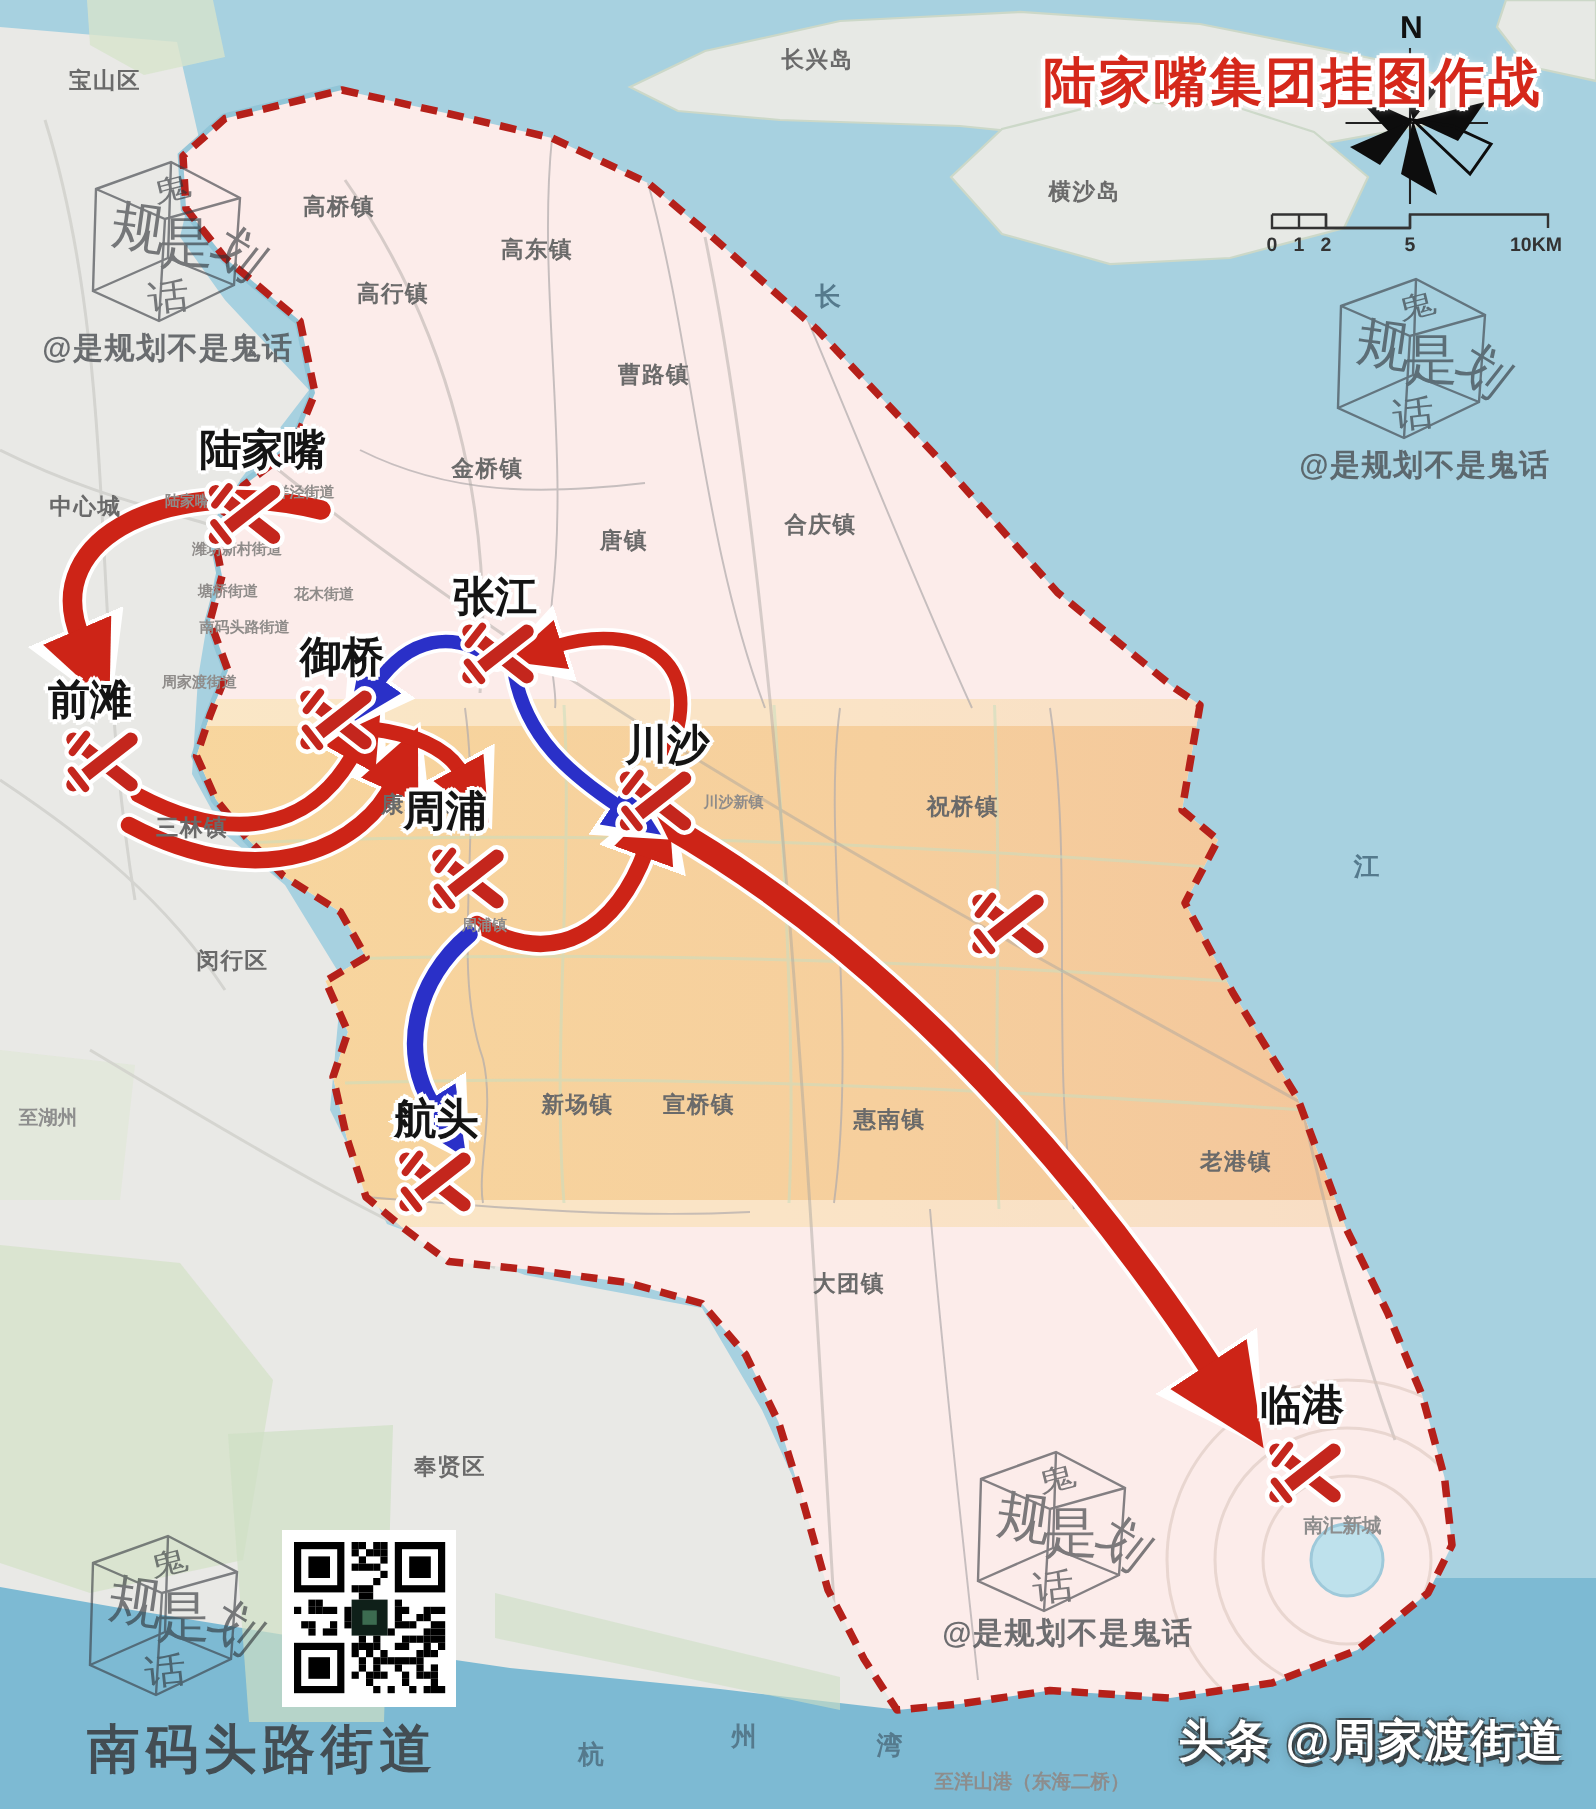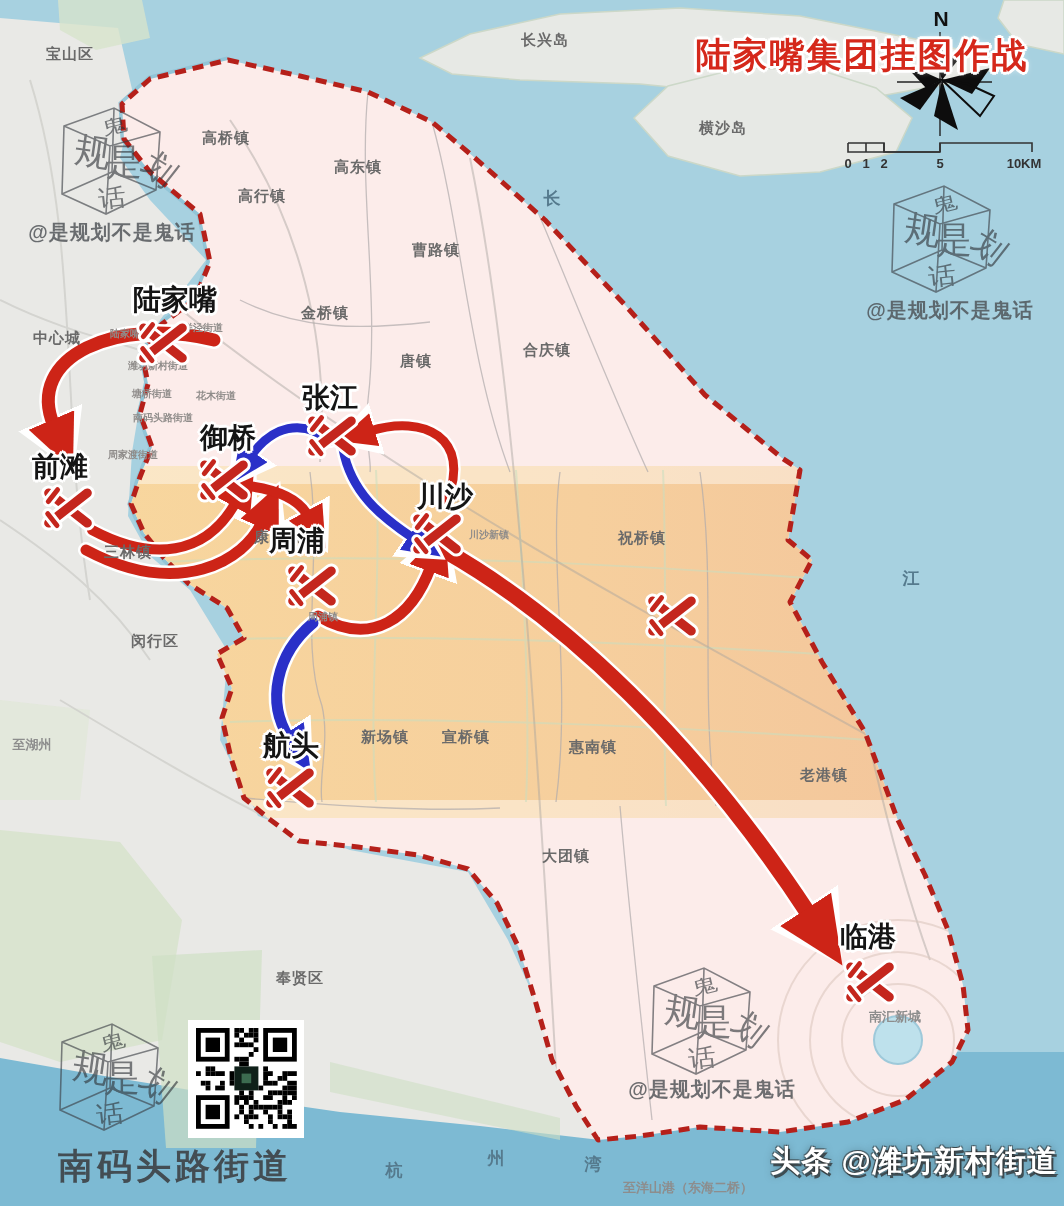--- a/index.html
+++ b/index.html
@@ -444,15 +444,15 @@
       </div>
     </div>
 
 
 <div id="page-title" class="abs" style="left:862px;top:55px;">陆家嘴集团挂图作战</div>
 
 <div id="north-n" class="abs" style="left:941px;top:19px;">N</div>
 
 <div id="footer-brand" style="position:absolute;left:58px;top:1143px;white-space:nowrap;">南码头路街道</div>
 
-<div id="credit" class="abs" style="left:914px;top:1161px;">头条 @潍坊新村街道</div>
+<div id="credit" class="abs" style="left:914px;top:1161px;">头条 @周家渡街道</div>
 
 </div>
 
 </body></html>

